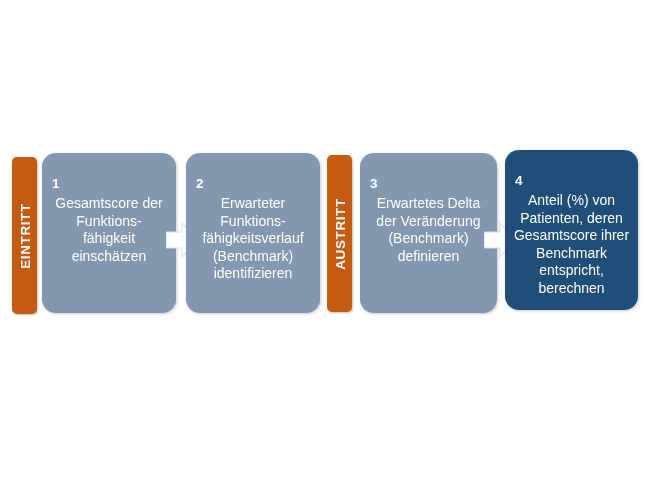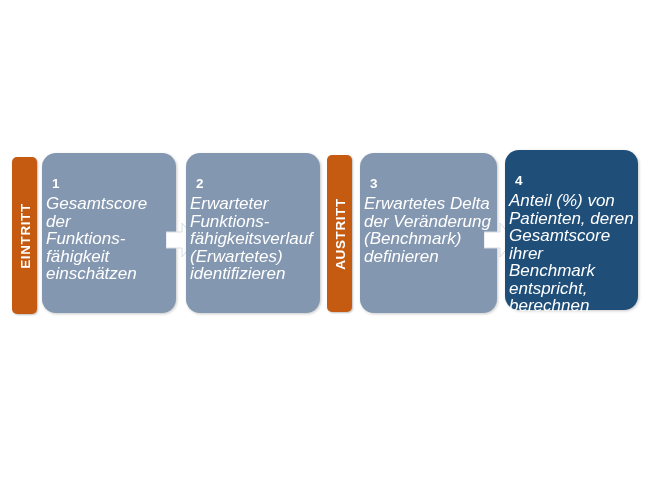--- a/index.html
+++ b/index.html
@@ -56,26 +56,25 @@
     color: #ffffff;
     font-size: 13.5px;
     font-weight: bold;
     line-height: 1;
   }
   .step-text {
     position: absolute;
     left: 4px;
     right: 4px;
     top: 42px;
-    text-align: left;
+    text-align: center;
     color: #ffffff;
-    font-size: 17px;
+    font-size: 14px;
     line-height: 17.5px;
     white-space: pre-line;
-    font-style: italic;
   }
 
   
   .flow-arrow {
     position: absolute;
     width: 30px;
     height: 34px;
   }
   .flow-arrow svg { display: block; width: 100%; height: 100%; }
 </style>
@@ -100,21 +99,21 @@
     <svg viewBox="0 0 30 34" aria-hidden="true">
       <polygon points="0,9 16,9 16,0 30,17 16,34 16,25 0,25" fill="#FFFFFF" stroke="#D6DCE4" stroke-width="1"></polygon>
     </svg>
   </div>
 
   <div class="step-box tone-light" style="left:186px; top:153px; width:134px; height:160px;">
     <span class="step-number">2</span>
     <span class="step-text">Erwarteter
 Funktions-
 fähigkeitsverlauf
-(Erwartetes)
+(Benchmark)
 identifizieren</span>
   </div>
 
   <div class="gate-bar" style="left:327px; top:155px; width:25px; height:157px;">
     <span class="gate-label">AUSTRITT</span>
   </div>
 
   <div class="step-box tone-light" style="left:360px; top:153px; width:137px; height:160px;">
     <span class="step-number">3</span>
     <span class="step-text">Erwartetes Delta

